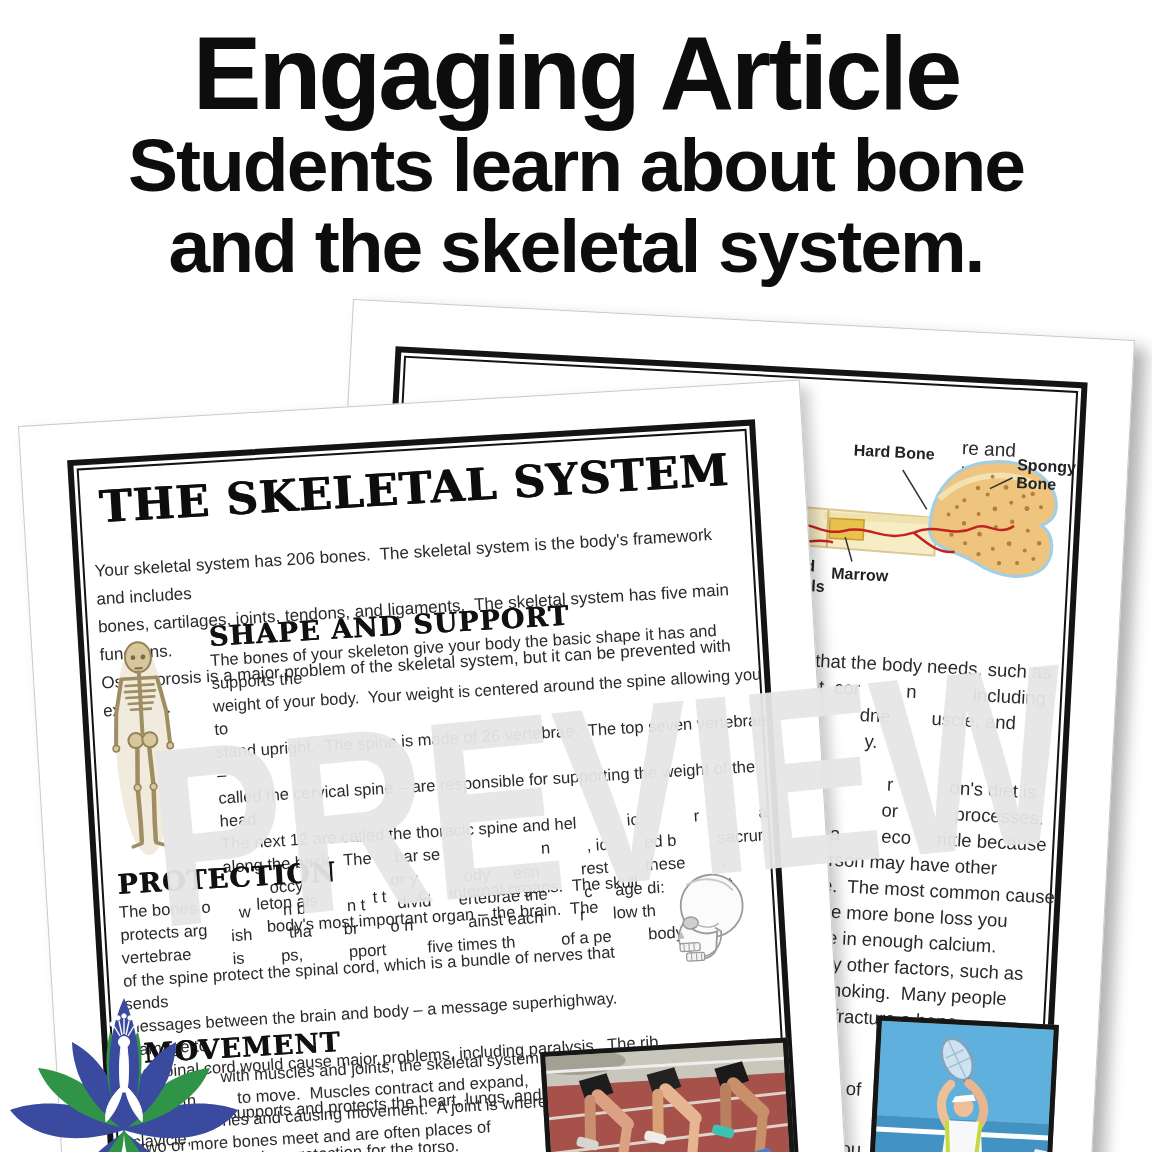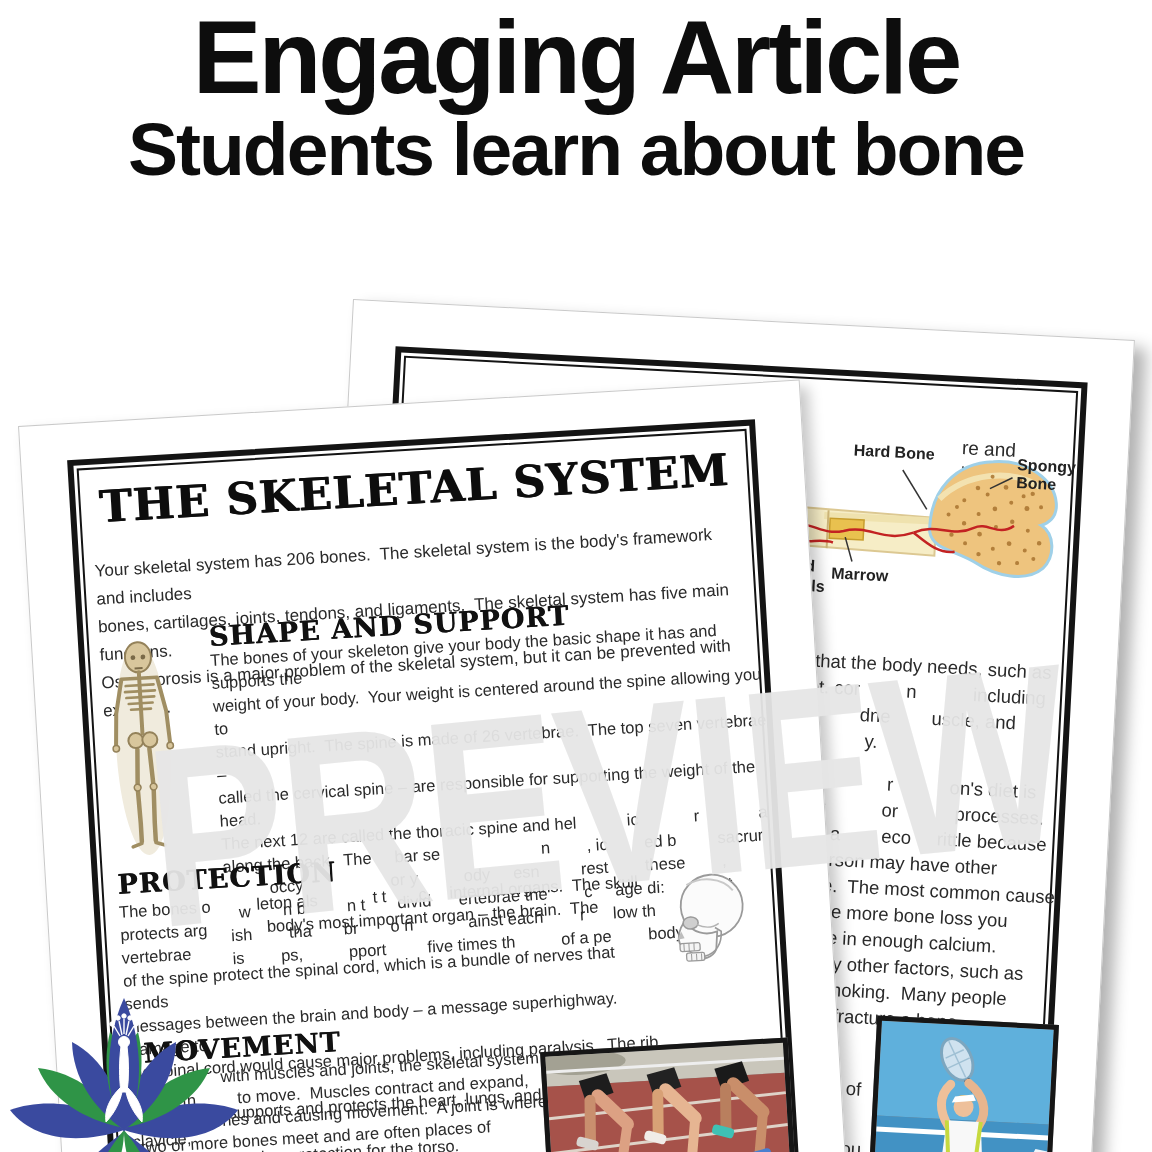--- a/index.html
+++ b/index.html
@@ -1,20 +1,20 @@
 <!DOCTYPE html>
 <html><head>
 <meta charset="utf-8">
 <style>
   html,body{margin:0;padding:0;background:#fff;}
   #canvas{position:relative;width:1152px;height:1152px;background:#fff;overflow:hidden;
           font-family:"Liberation Sans",sans-serif;}
   
   .hdr{position:absolute;left:0;top:0;width:1152px;text-align:center;color:#0d0d0d;}
-  .hdr-title{font-size:103px;font-weight:bold;letter-spacing:-3px;line-height:1.0;margin-top:6px;}
+  .hdr-title{font-size:103px;font-weight:bold;letter-spacing:-3px;line-height:1.0;margin-top:22px;}
   .hdr-sub{font-size:75px;font-weight:bold;letter-spacing:-2px;line-height:1.08;}
   
   .page{position:absolute;background:#fff;border:1px solid #c9c9c9;}
   #back-page{left:353px;top:299px;width:781px;height:1160px;transform:rotate(3deg);
              transform-origin:top left;box-shadow:12px 8px 16px rgba(0,0,0,.30);z-index:1;}
   #front-page{left:18px;top:426px;width:781px;height:1150px;transform:rotate(-3.4deg);
               transform-origin:top left;box-shadow:8px 8px 14px rgba(0,0,0,.22);z-index:2;}
   .frame{position:absolute;border:6px solid #141414;}
   #front-page .frame{left:46px;right:46px;top:36px;bottom:26px;}
   #back-page .frame{left:44px;right:44px;top:44px;bottom:30px;}
@@ -39,20 +39,21 @@
   .photo{position:absolute;border:5px solid #161616;background:#888;}
 </style>
 </head>
 <body>
 
 <div id="canvas">
 
   <div class="hdr">
     <div class="hdr-title">Engaging Article</div>
     <div class="hdr-sub">Students learn about bone</div>
+    <div class="hdr-sub">and the skeletal system.</div>
   </div>
 
   <div id="back-page" class="page">
     <div class="frame">
       <div class="frame2">
 
         <div class="abs body-txt" style="left:560px;top:48px;font-size:19px;line-height:1.35;">re and
 ly.</div>
 
         <div class="abs" style="left:390px;top:58px;width:282px;height:165px;">

